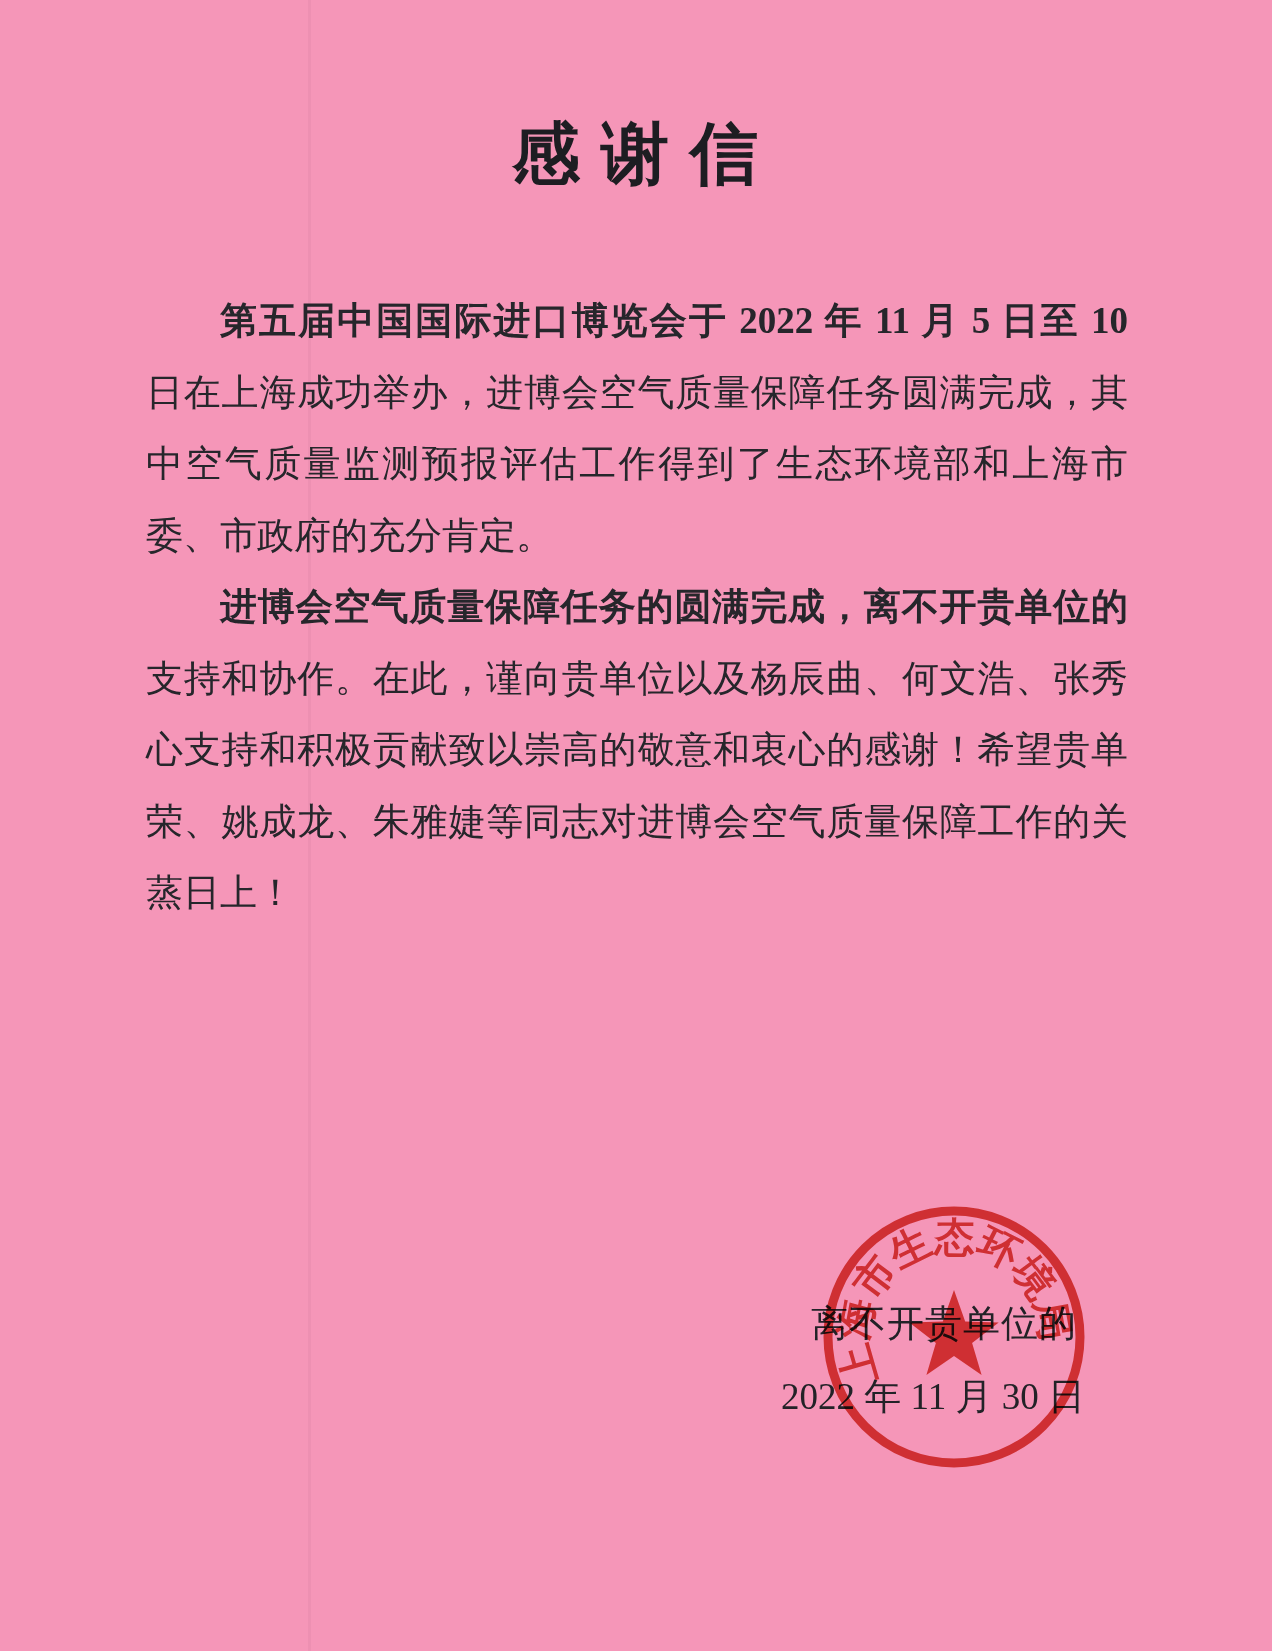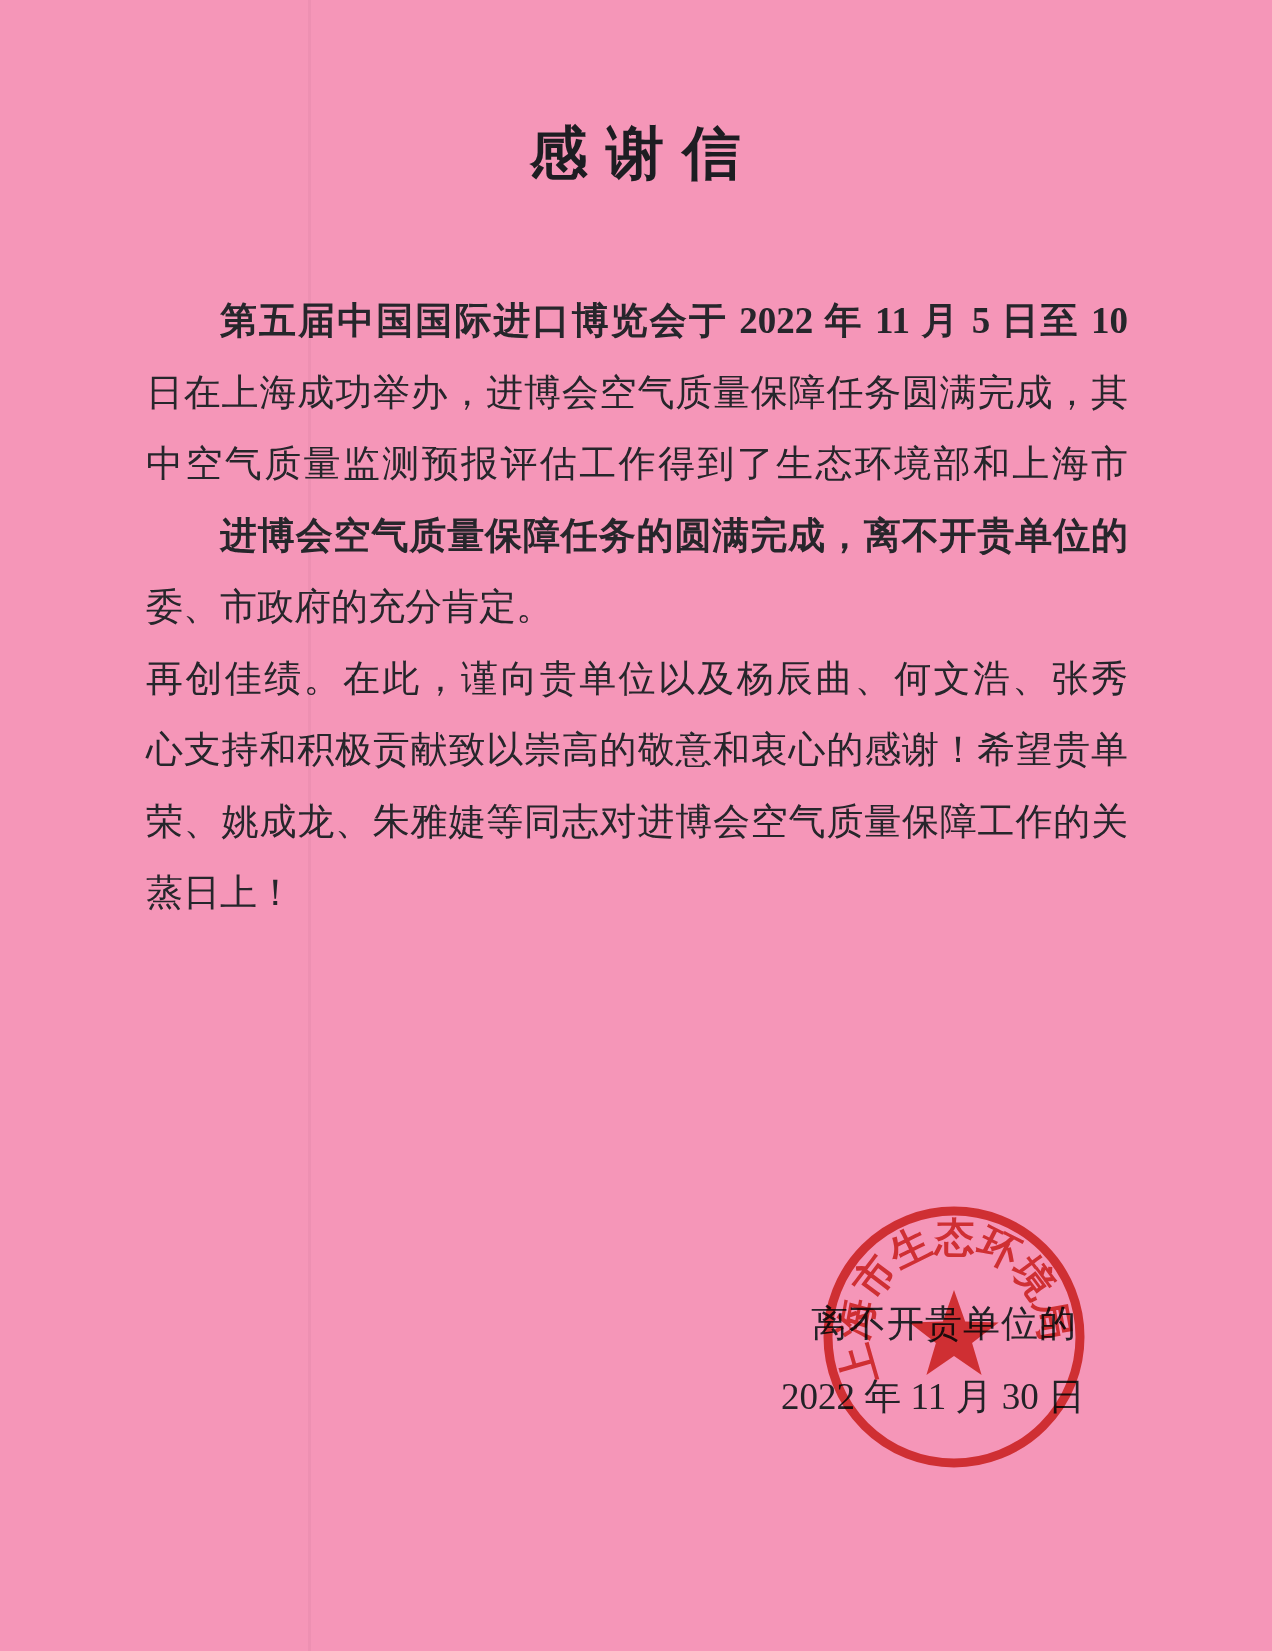--- a/index.html
+++ b/index.html
@@ -8,21 +8,21 @@
     background:#f596b8;
     font-family:"Liberation Serif","DejaVu Serif",serif;
     color:#26262b;
   }
   .page{position:absolute;inset:0;}
   
   .crease{position:absolute;top:0;left:308px;width:3px;height:1651px;
     background:rgba(60,20,40,0.045);}
   .title{
     position:absolute;top:118px;left:0;width:1272px;height:72px;
-    text-align:center;font-size:58px;line-height:72px;font-weight:700;
+    text-align:center;font-size:68px;line-height:72px;font-weight:700;
     color:#1d1d22;letter-spacing:2px;
   }
   .bodyblock{
     position:absolute;top:285px;left:146px;width:982px;
     font-size:37px;color:#26262b;
   }
   .bl{
     height:71.5px;line-height:71.5px;white-space:nowrap;
     text-align:justify;text-align-last:justify;text-justify:inter-ideograph;
   }
@@ -51,23 +51,23 @@
 <div class="page">
 
   <div class="crease"></div>
 
   <div class="title">感 谢 信</div>
 
   <div class="bodyblock">
     <div class="bl indent">第五届中国国际进口博览会于 2022 年 11 月 5 日至 10</div>
     <div class="bl">日在上海成功举办，进博会空气质量保障任务圆满完成，其</div>
     <div class="bl">中空气质量监测预报评估工作得到了生态环境部和上海市</div>
+    <div class="bl left">委、市政府的充分肯定。</div>
     <div class="bl indent">进博会空气质量保障任务的圆满完成，离不开贵单位的</div>
-    <div class="bl left">委、市政府的充分肯定。</div>
-    <div class="bl">再创佳绩。在此，谨向贵单位以及杨辰曲、何文浩、张秀</div>
+    <div class="bl">支持和协作。在此，谨向贵单位以及杨辰曲、何文浩、张秀</div>
     <div class="bl">心支持和积极贡献致以崇高的敬意和衷心的感谢！希望贵单</div>
     <div class="bl">荣、姚成龙、朱雅婕等同志对进博会空气质量保障工作的关</div>
     <div class="bl left">蒸日上！</div>
   </div>
 
   <div class="signature">离不开贵单位的</div>
   <div class="dateline">2022 年 11 月 30 日</div>
 
   <svg class="seal" viewBox="-134 -134 268 268">
     <circle cx="0" cy="0" r="126" fill="none" stroke-width="9" stroke="#d23227"></circle>

